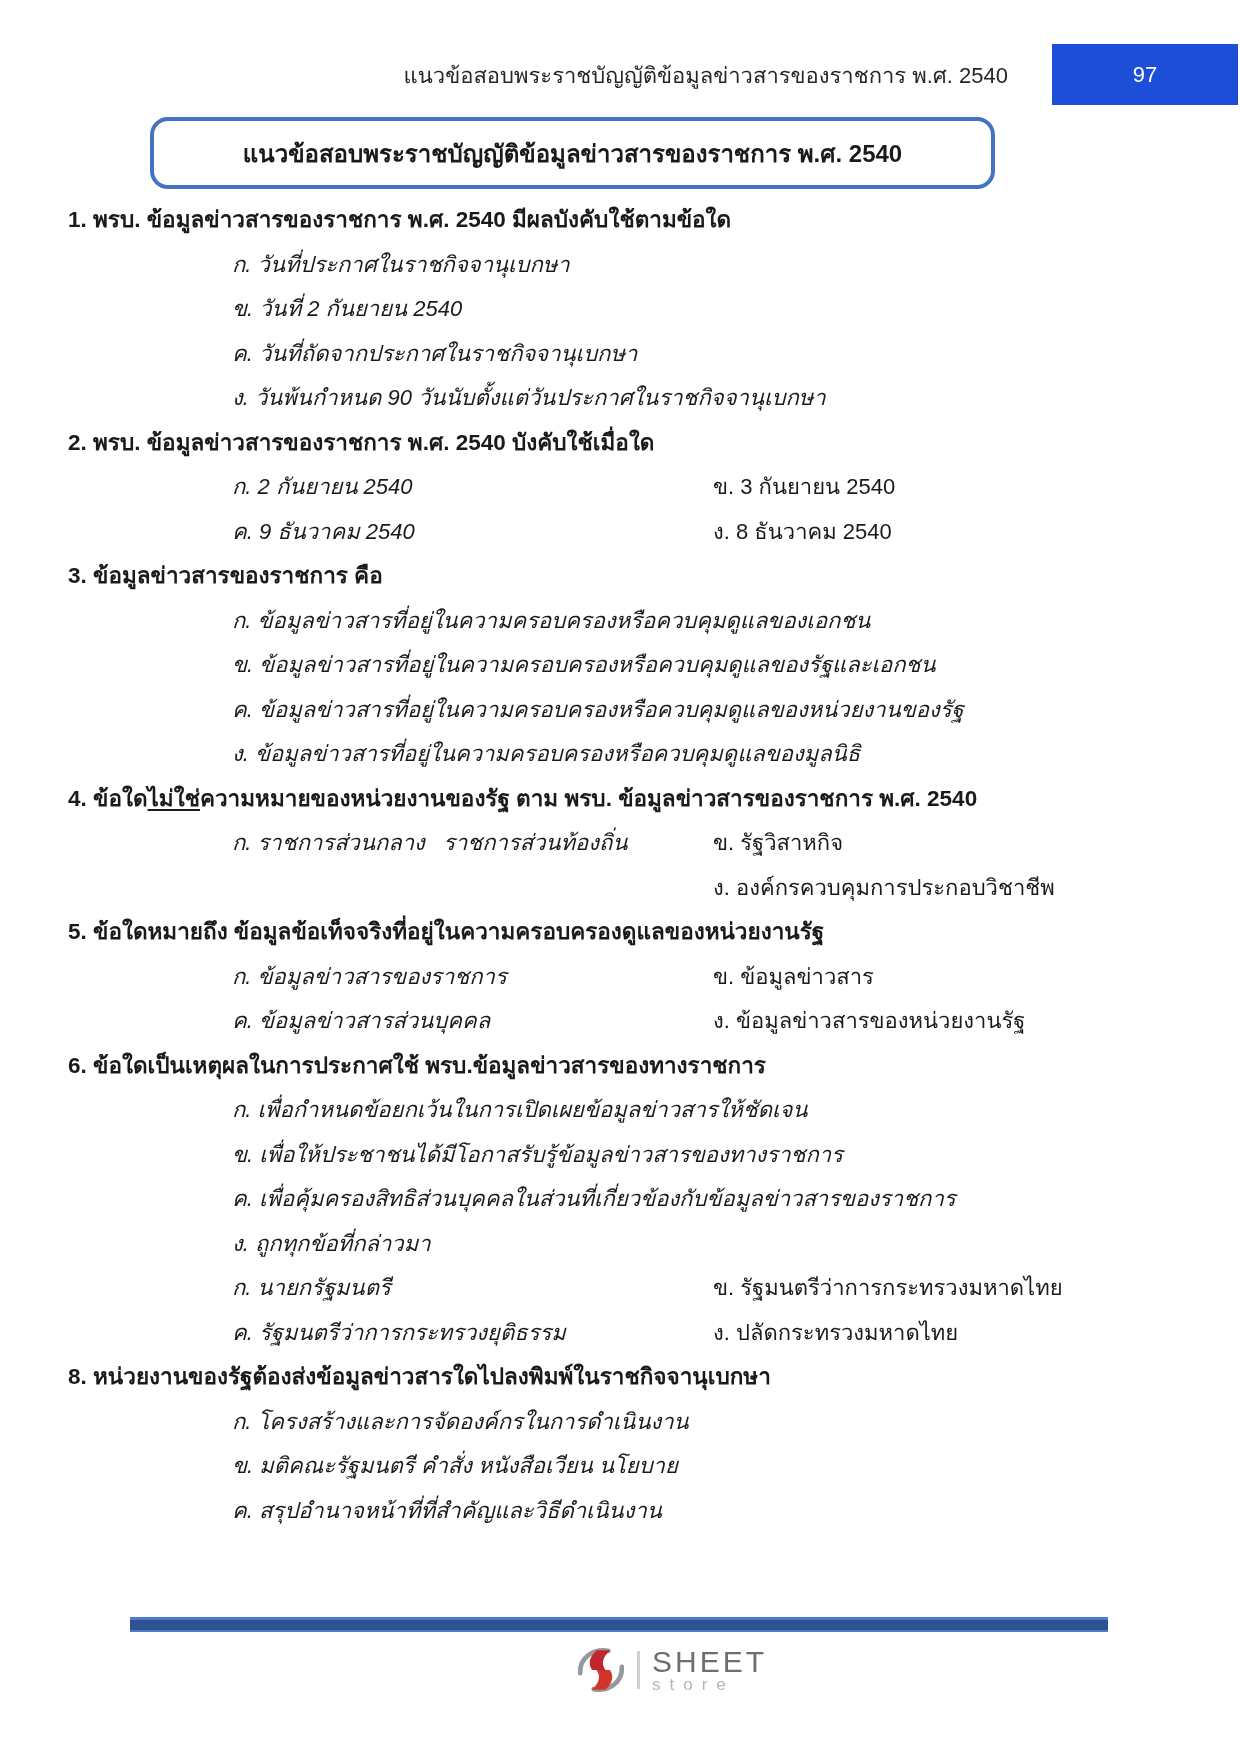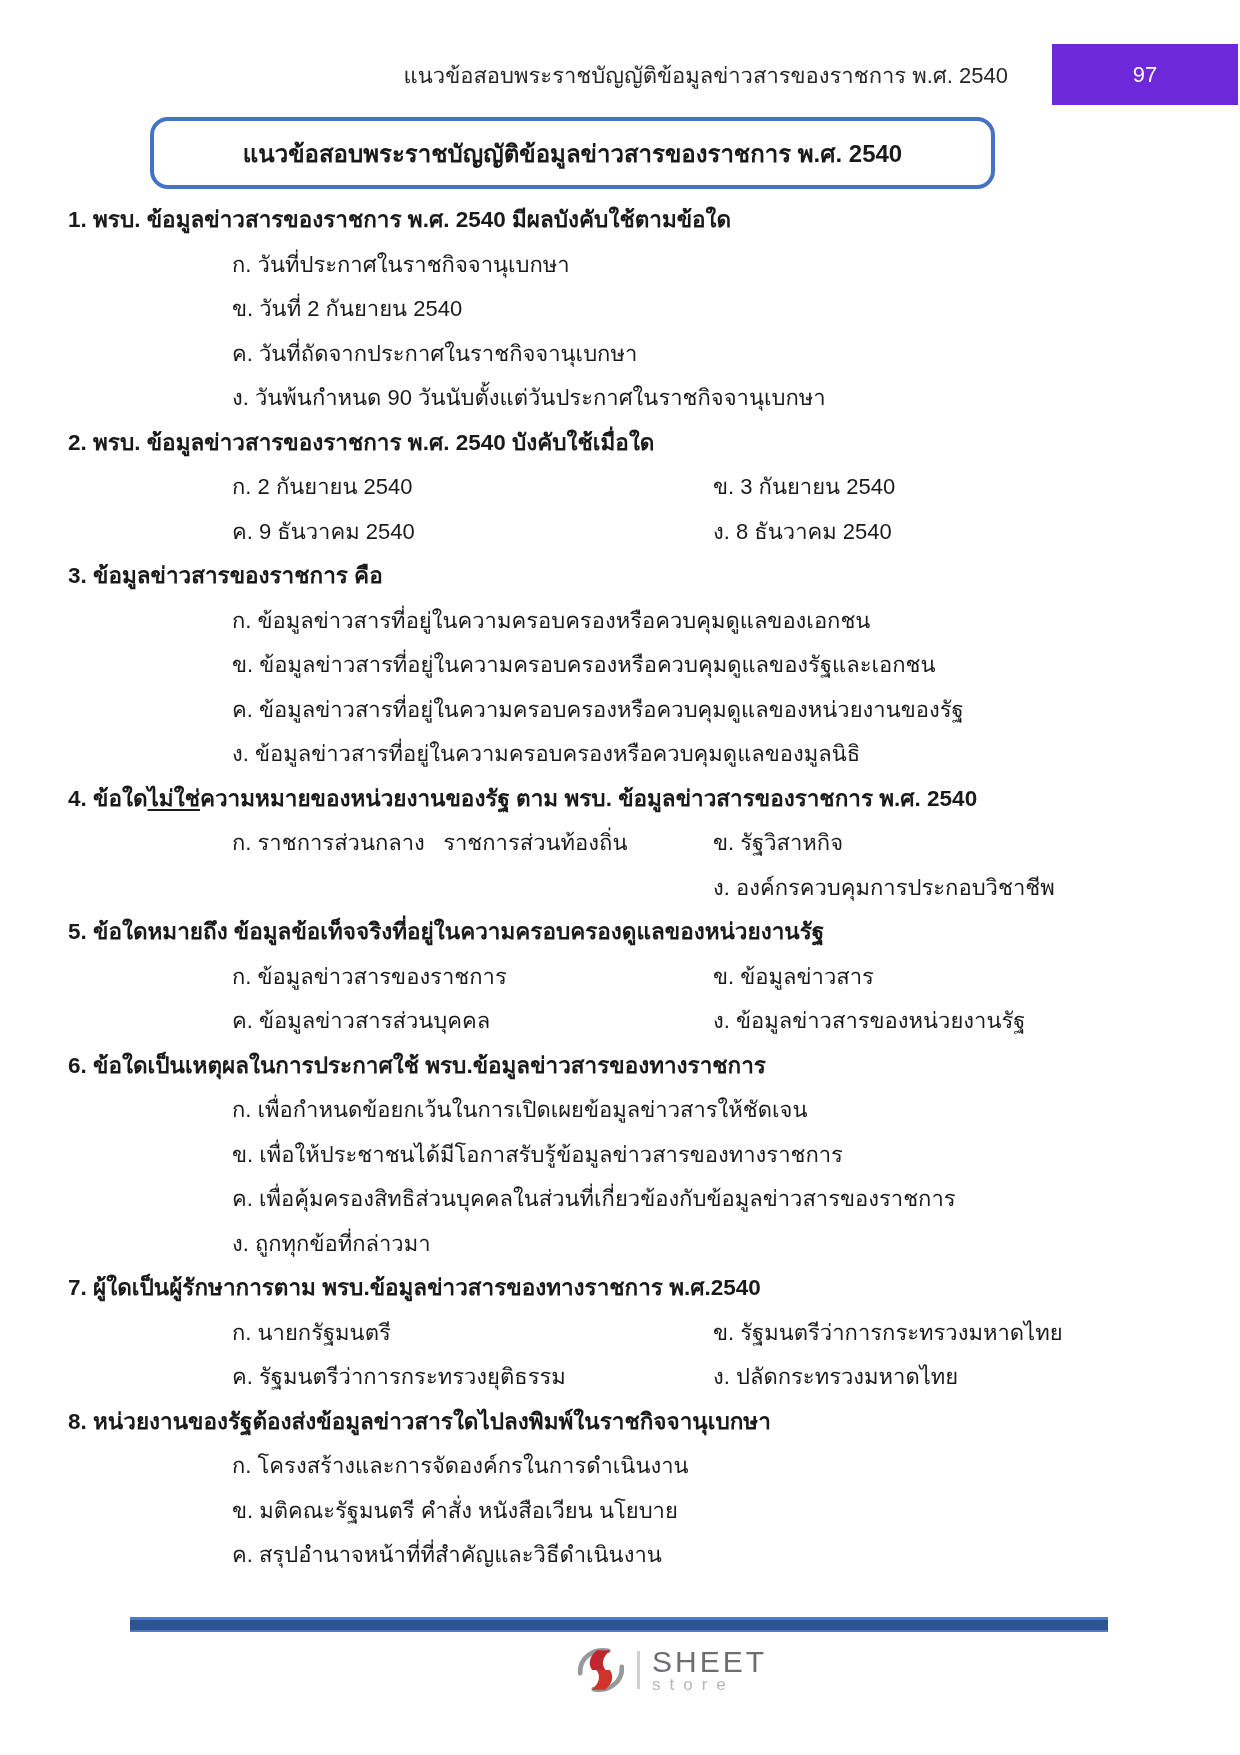--- a/index.html
+++ b/index.html
@@ -13,21 +13,21 @@
   }
 
   
   .page-header-title {
     position:absolute; top:58px; right:232px;
     font-size:22px; color:#262626; white-space:pre;
   }
   .page-num-box {
     position:absolute; top:44px; right:2px;
     width:186px; height:61px;
-    background:#6d28d9; color:#ffffff;
+    background:#1d4ed8; color:#ffffff;
     display:flex; align-items:center; justify-content:center;
     font-size:22px;
   }
 
   
   .title-box {
     position:absolute; top:117px; left:150px;
     width:845px; height:72px; box-sizing:border-box;
     border:4px solid #4472c4; border-radius:18px;
     display:flex; align-items:center; justify-content:center;
@@ -42,21 +42,21 @@
     height:44.5px; line-height:44.5px;
     font-weight:bold; font-size:22.5px;
     white-space:pre;
   }
   .opt-row {
     position:relative;
     height:44.5px; line-height:44.5px;
     font-size:22px;
   }
   .opt { position:absolute; white-space:pre; }
-  .opt.c1 { left:232px; }
+  .opt.c1 { left:232px;font-style:italic; }
   .opt.c2 { left:713px; }
   .u { text-decoration:underline; text-underline-offset:3px; }
 
   
   .footer-bar {
     position:absolute; top:1617px; left:130px;
     width:978px; height:15px; box-sizing:border-box;
     background:#2e5394;
     border-top:3px solid #4f7ac5;
     border-bottom:2px solid #4f7ac5;
@@ -164,21 +164,20 @@
         <span class="opt c1">ข. เพื่อให้ประชาชนได้มีโอกาสรับรู้ข้อมูลข่าวสารของทางราชการ</span>
       </div>
       <div class="opt-row">
         <span class="opt c1">ค. เพื่อคุ้มครองสิทธิส่วนบุคคลในส่วนที่เกี่ยวข้องกับข้อมูลข่าวสารของราชการ</span>
       </div>
       <div class="opt-row">
         <span class="opt c1">ง. ถูกทุกข้อที่กล่าวมา</span>
       </div>
     </div>
     <div>
-      <div class="q-title"><span>7. </span><span>ผู้ใดเป็นผู้รักษาการตาม พรบ.ข้อมูลข่าวสารของทางราชการ พ.ศ.2540</span></div>
       <div class="opt-row">
         <span class="opt c1">ก. นายกรัฐมนตรี</span>
         <span class="opt c2">ข. รัฐมนตรีว่าการกระทรวงมหาดไทย</span>
       </div>
       <div class="opt-row">
         <span class="opt c1">ค. รัฐมนตรีว่าการกระทรวงยุติธรรม</span>
         <span class="opt c2">ง. ปลัดกระทรวงมหาดไทย</span>
       </div>
     </div>
     <div>

